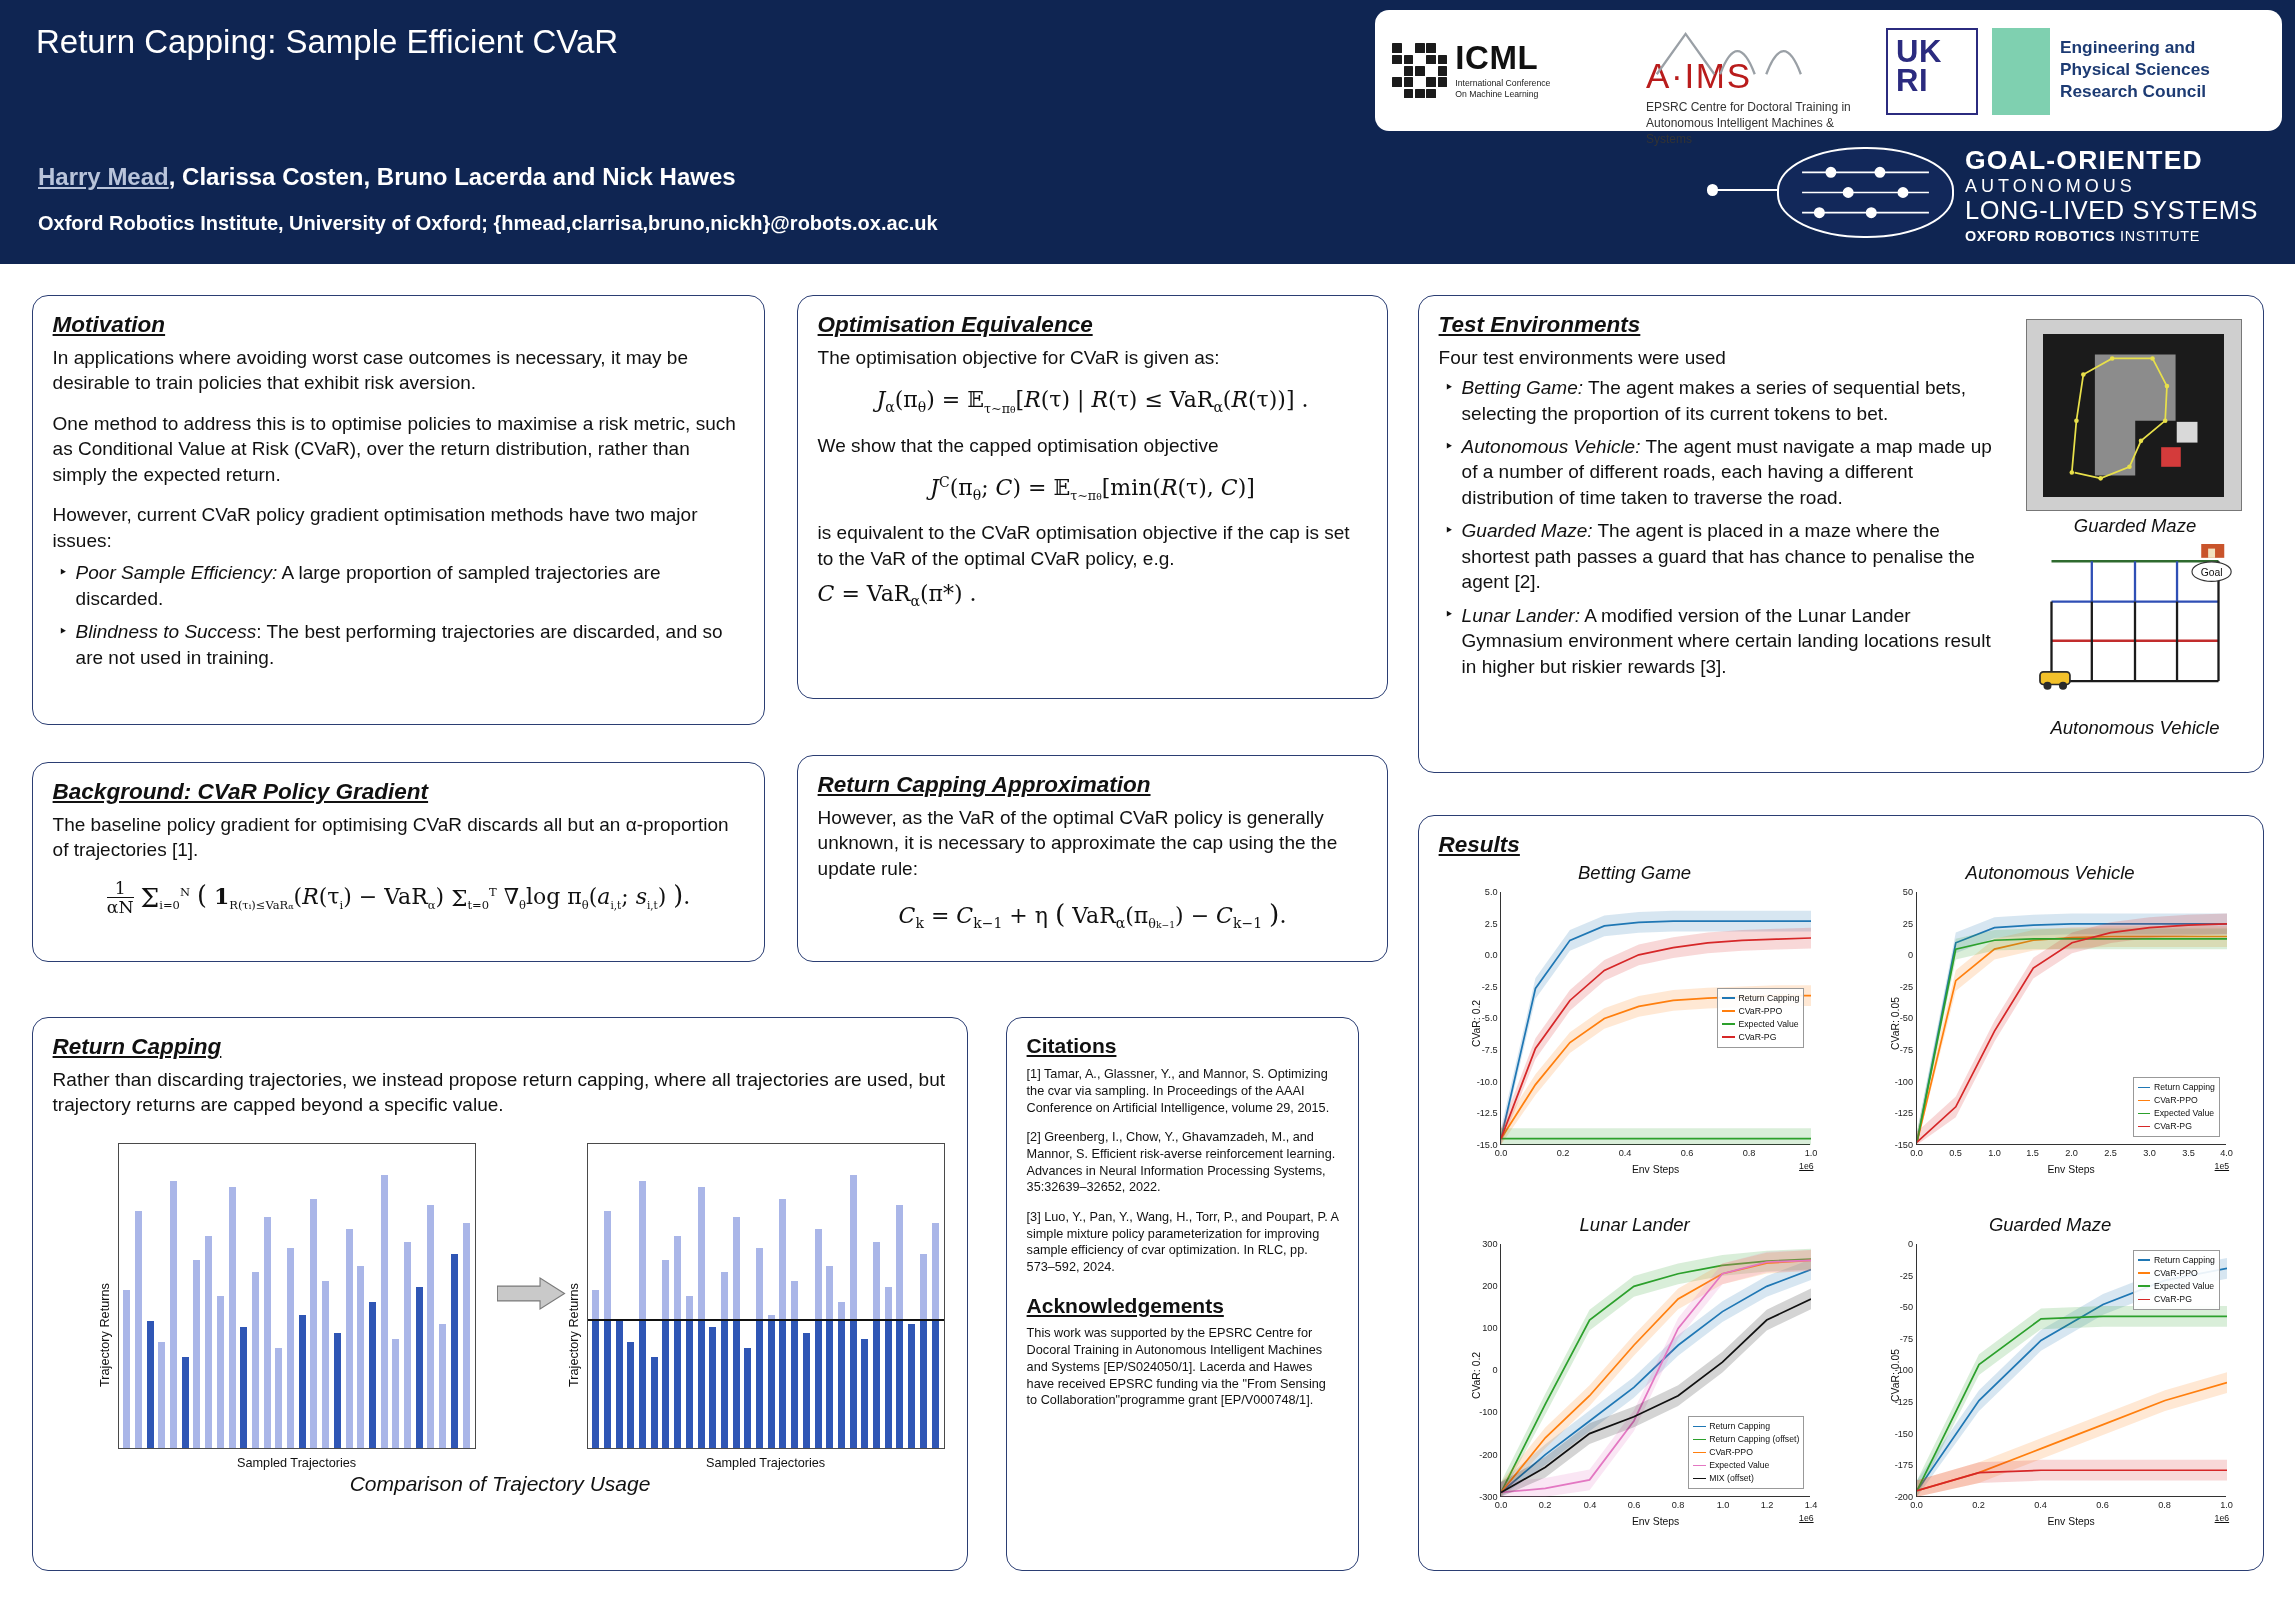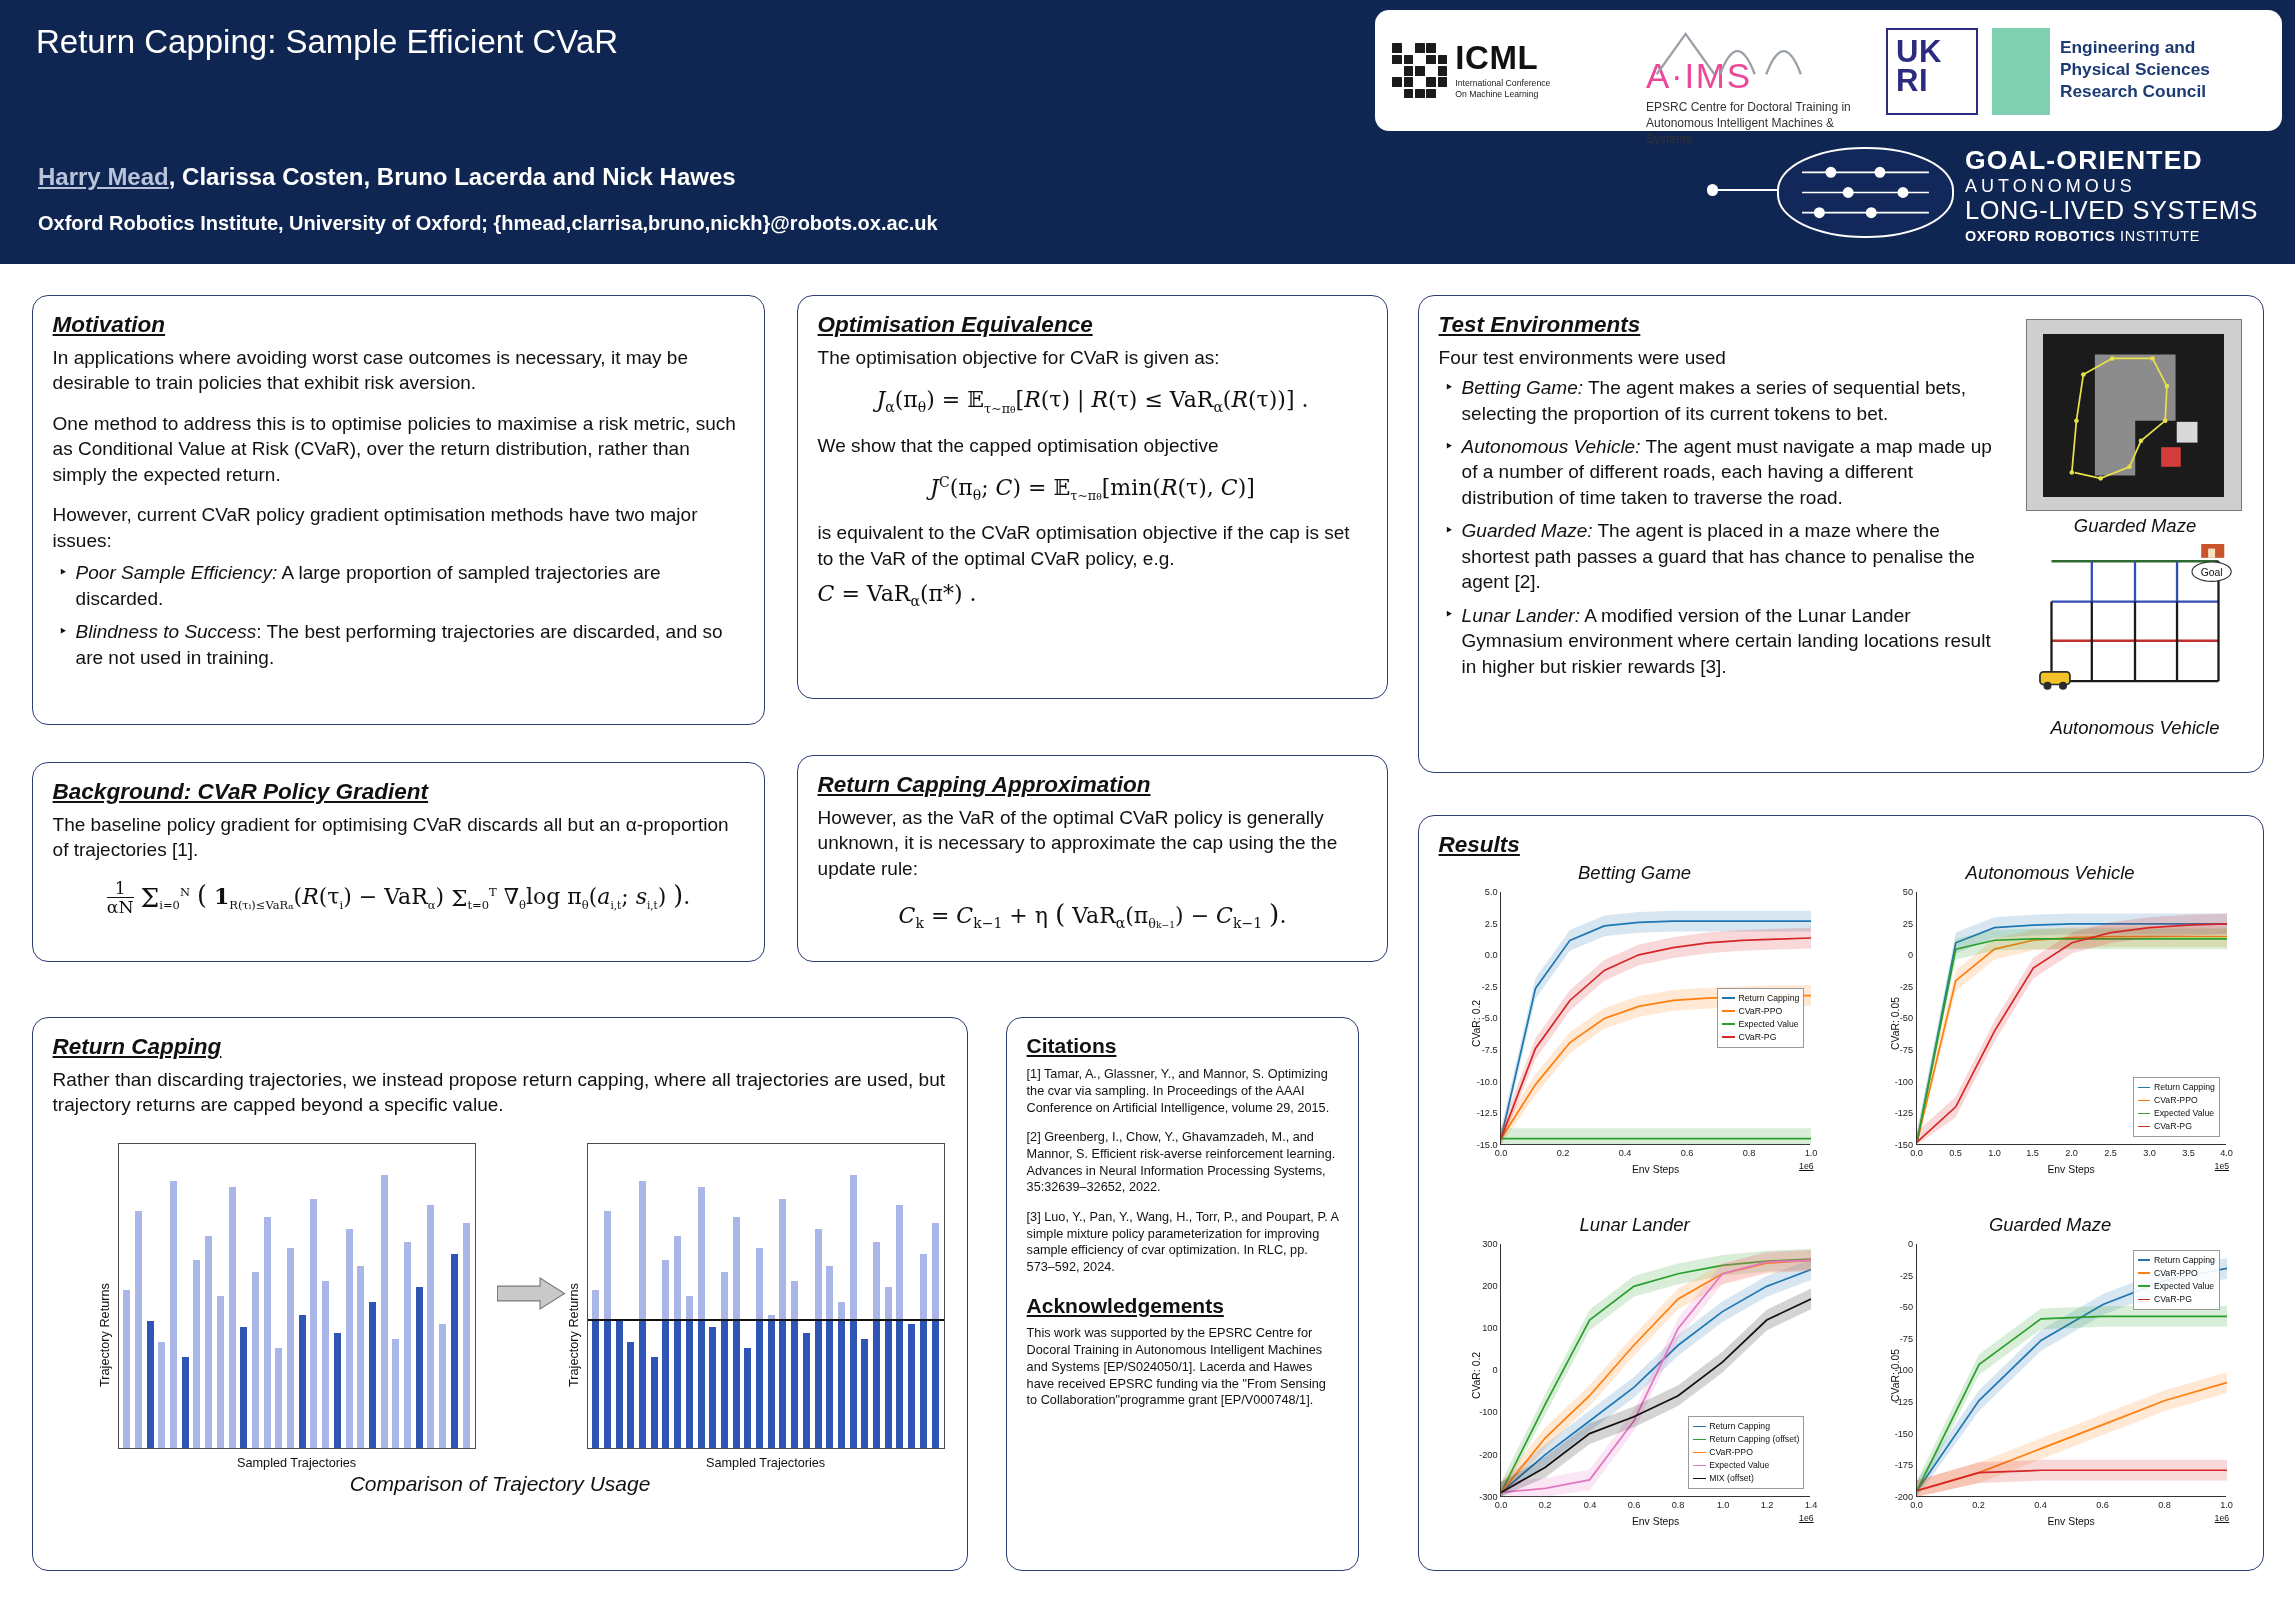--- a/index.html
+++ b/index.html
@@ -86,21 +86,21 @@
   .icml-text .small { font-size: 8.7px; color: #222; line-height: 1.3; margin-top: 3.5px; }
 
   .aims-logo {
     position: absolute;
     left: 271px; top: 16px;
     width: 225px; height: 89px;
   }
   .aims-mark {
     font-size: 35px;
     letter-spacing: 1.7px;
-    color: #ec4899;
+    color: #b91c1c;
     font-weight: 300;
   }
   .aims-sub {
     font-size: 12px;
     color: #333;
     line-height: 1.35;
     margin-top: 2.3px;
   }
   .aims-arcs { position: absolute; left: 4.6px; top: 1.2px; }
 

